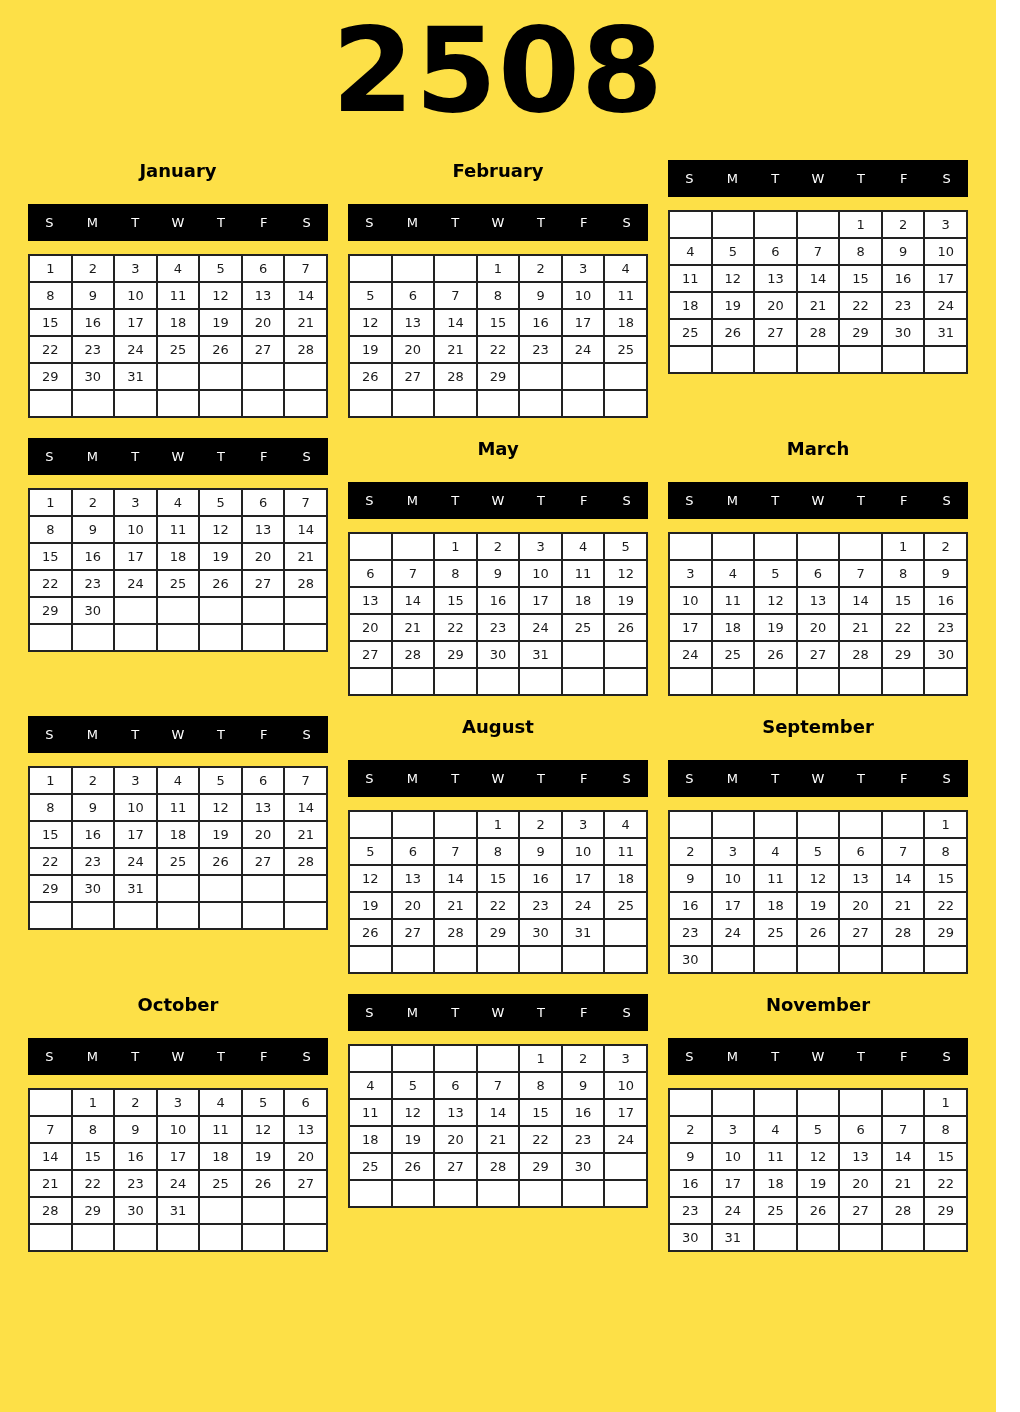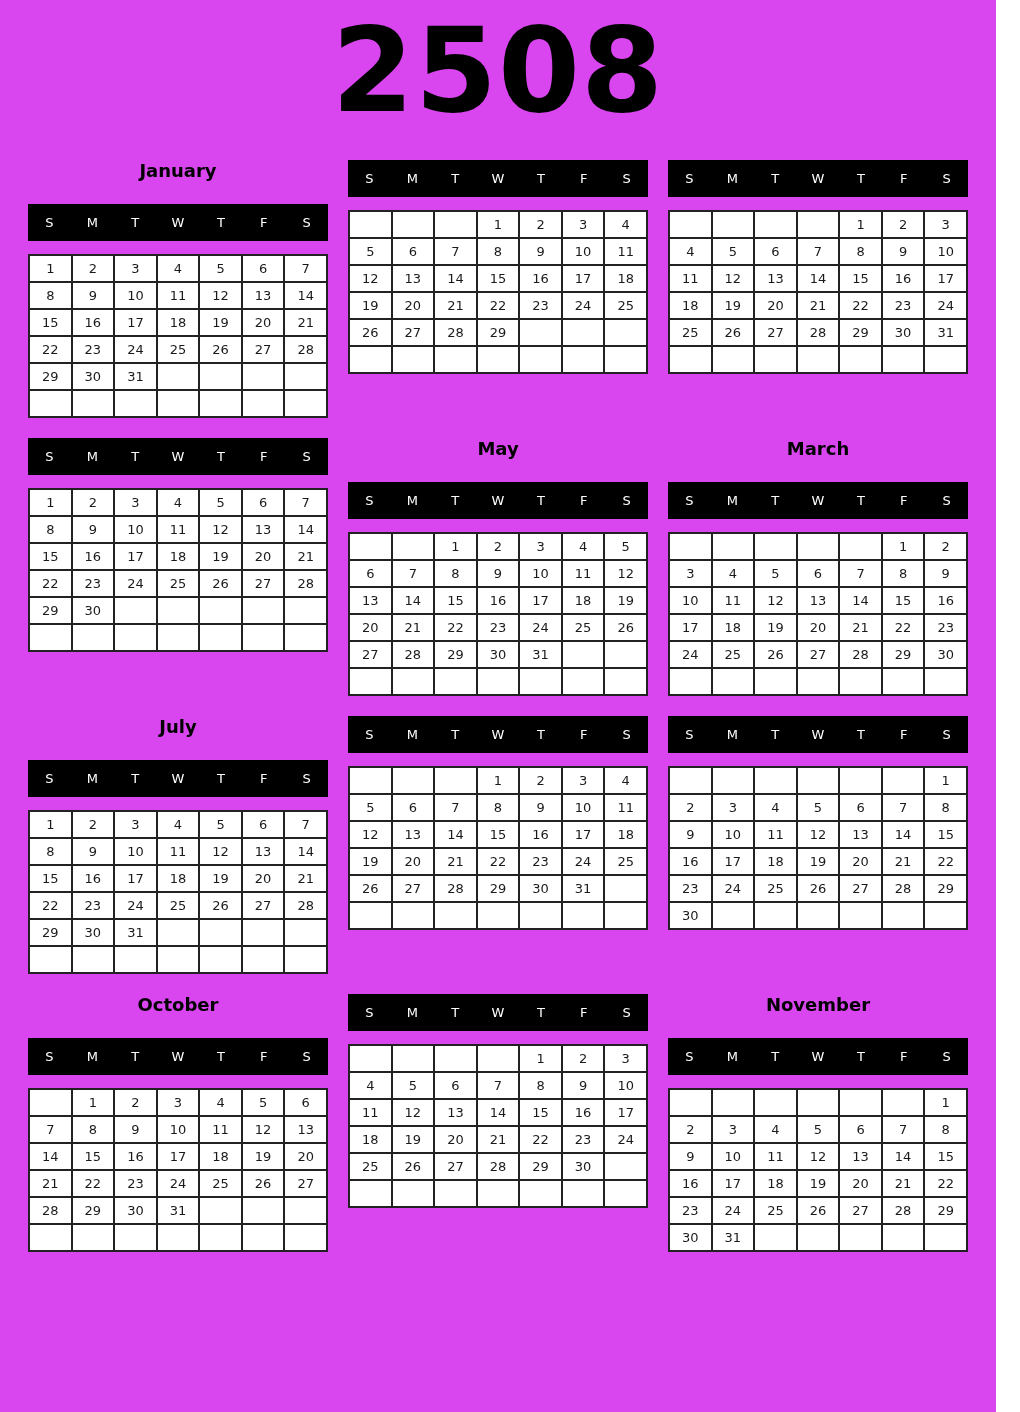--- a/index.html
+++ b/index.html
@@ -1,20 +1,20 @@
 <!DOCTYPE html>
 <html><head>
 <meta charset="utf-8">
 <style>
   html, body { margin: 0; padding: 0; background: #ffffff; }
   .page {
     position: relative;
     width: 996px;
     height: 1412px;
-    background: #d946ef;
+    background: #fde047;
     font-family: "DejaVu Sans", sans-serif;
     color: #000000;
     overflow: hidden;
   }
   .year-title {
     margin: 0;
     padding-top: 6px;
     text-align: center;
     font-size: 118px;
     line-height: 128px;
@@ -138,20 +138,21 @@
               <td></td>
               <td></td>
               <td></td>
               <td></td>
             </tr>
           </tbody>
     </table>
   </div>
 
   <div class="month">
+    <div class="month-name">February</div>
     <div class="dow-bar">
           <span>S</span>
           <span>M</span>
           <span>T</span>
           <span>W</span>
           <span>T</span>
           <span>F</span>
           <span>S</span>
         </div>
     <table class="days-table">
@@ -490,21 +491,20 @@
               <td></td>
               <td></td>
               <td></td>
               <td></td>
             </tr>
           </tbody>
     </table>
   </div>
 
   <div class="month">
-    <div class="month-name">July</div>
     <div class="dow-bar">
           <span>S</span>
           <span>M</span>
           <span>T</span>
           <span>W</span>
           <span>T</span>
           <span>F</span>
           <span>S</span>
         </div>
     <table class="days-table">
@@ -561,20 +561,21 @@
               <td></td>
               <td></td>
               <td></td>
               <td></td>
             </tr>
           </tbody>
     </table>
   </div>
 
   <div class="month">
+    <div class="month-name">August</div>
     <div class="dow-bar">
           <span>S</span>
           <span>M</span>
           <span>T</span>
           <span>W</span>
           <span>T</span>
           <span>F</span>
           <span>S</span>
         </div>
     <table class="days-table">
@@ -631,20 +632,21 @@
               <td></td>
               <td></td>
               <td></td>
               <td></td>
             </tr>
           </tbody>
     </table>
   </div>
 
   <div class="month">
+    <div class="month-name">September</div>
     <div class="dow-bar">
           <span>S</span>
           <span>M</span>
           <span>T</span>
           <span>W</span>
           <span>T</span>
           <span>F</span>
           <span>S</span>
         </div>
     <table class="days-table">

